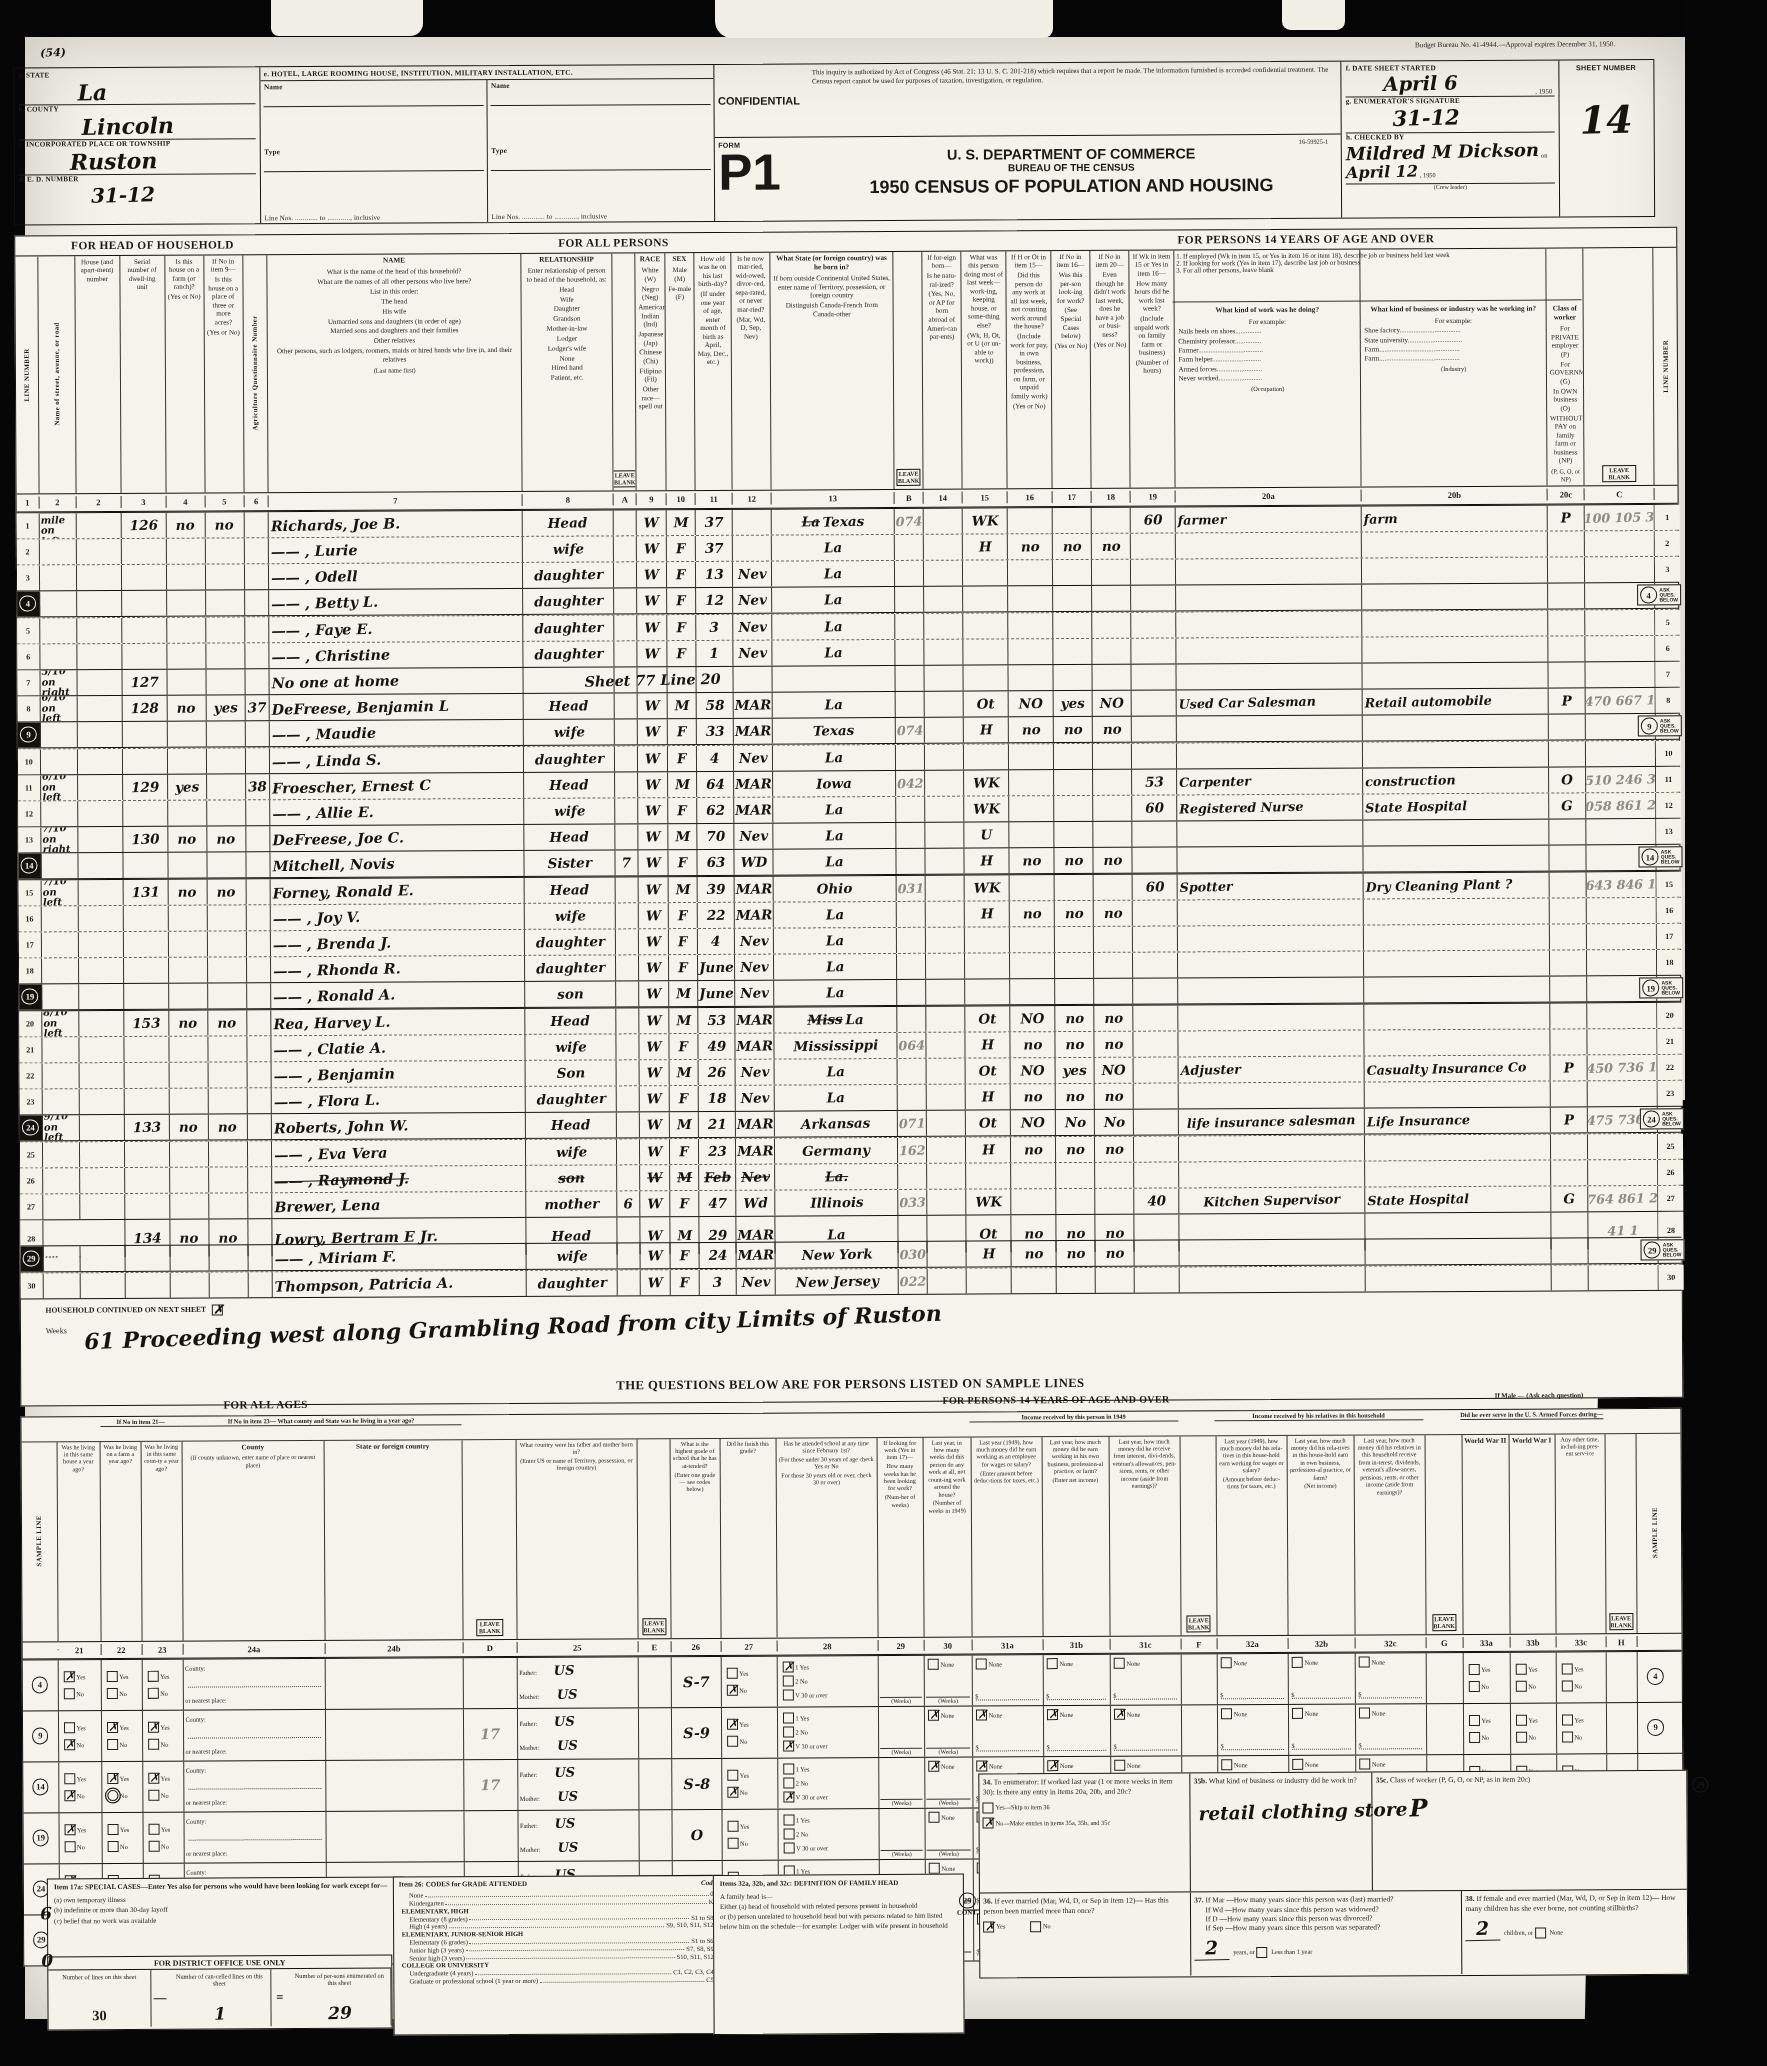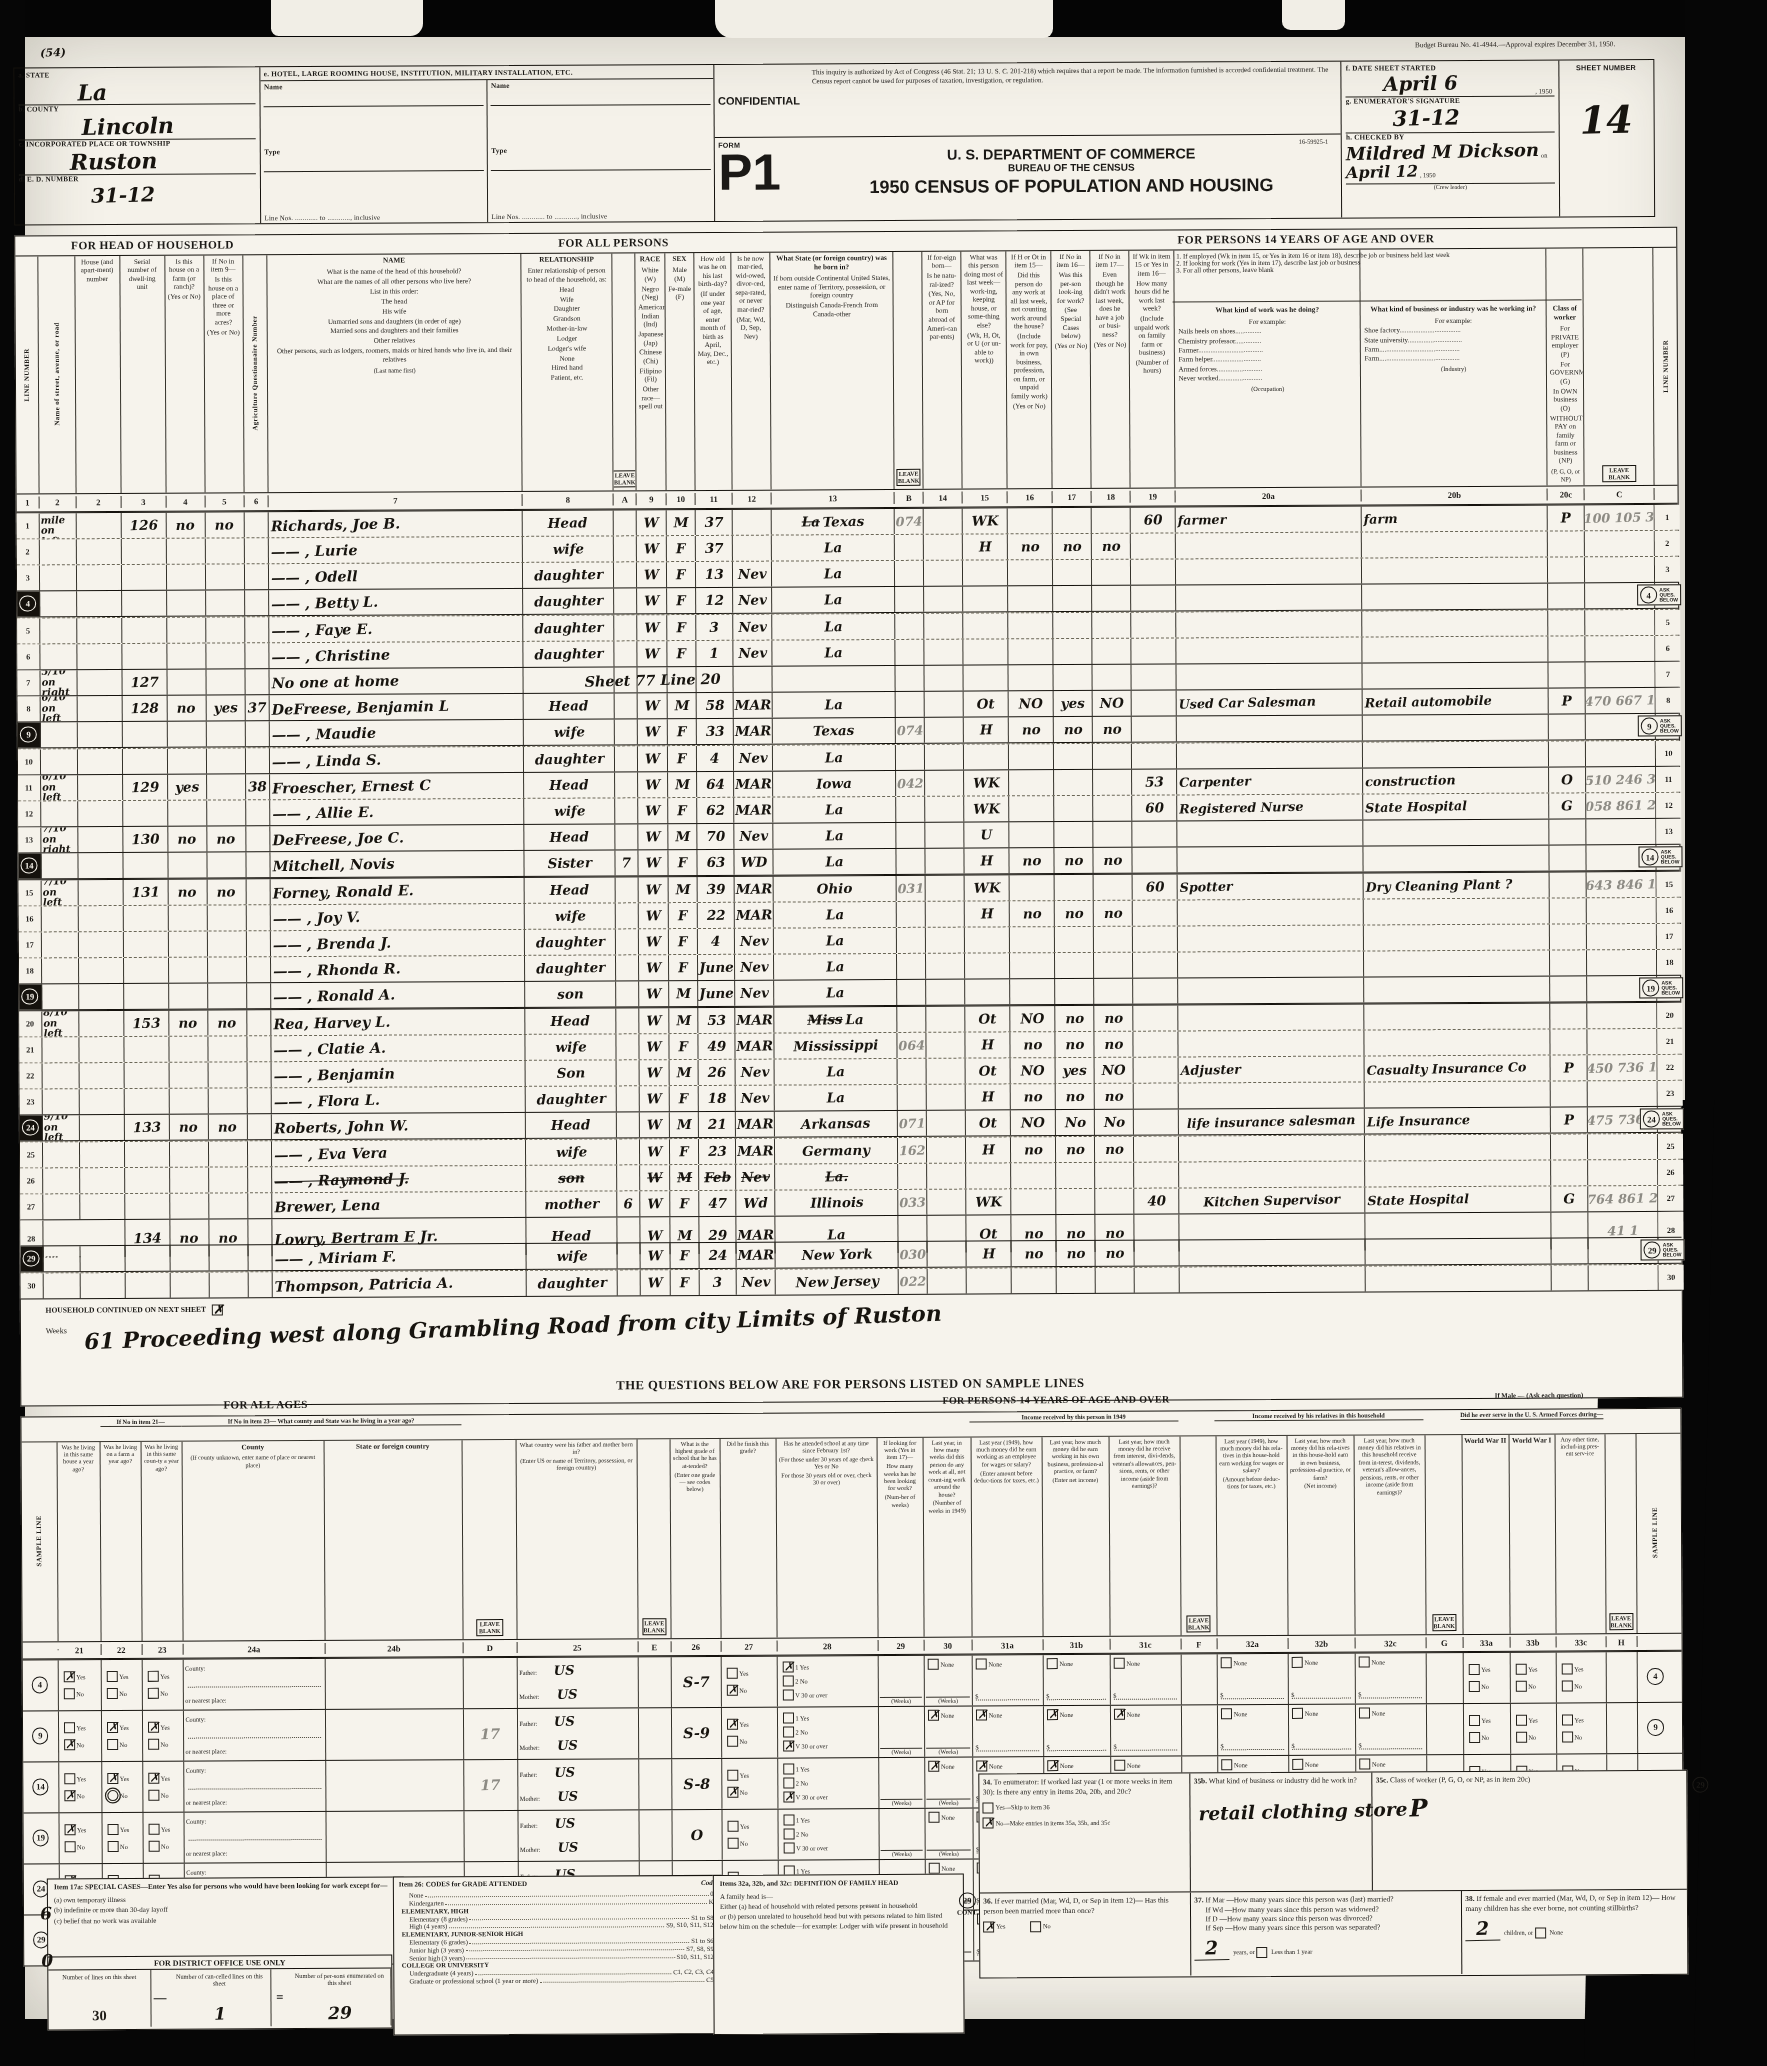--- a/index.html
+++ b/index.html
@@ -280,21 +280,21 @@
             <span class="p">(Include work for pay, in own business, profession, on farm, or unpaid family work)</span>
             <span class="p">(Yes or No)</span>
           </div>
           <div class="cell headcell">
             <span class="p">If No in item 16—</span>
             <span class="p">Was this per-son look-ing for work?</span>
             <span class="p">(See Special Cases below)</span>
             <span class="p">(Yes or No)</span>
           </div>
           <div class="cell headcell">
-            <span class="p">If No in item 17—</span>
+            <span class="p">If No in item 20—</span>
             <span class="p">Even though he didn't work last week, does he have a job or busi-ness?</span>
             <span class="p">(Yes or No)</span>
           </div>
           <div class="cell headcell">
             <span class="p">If Wk in item 15 or Yes in item 16—</span>
             <span class="p">How many hours did he work last week?</span>
             <span class="p">(Include unpaid work on family farm or business)</span>
             <span class="p">(Number of hours)</span>
           </div>
           <div class="cell headcell" style="padding-top: 55px;">

